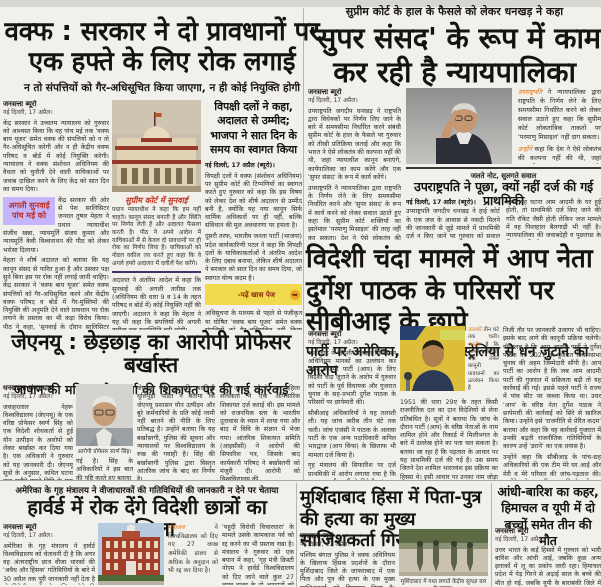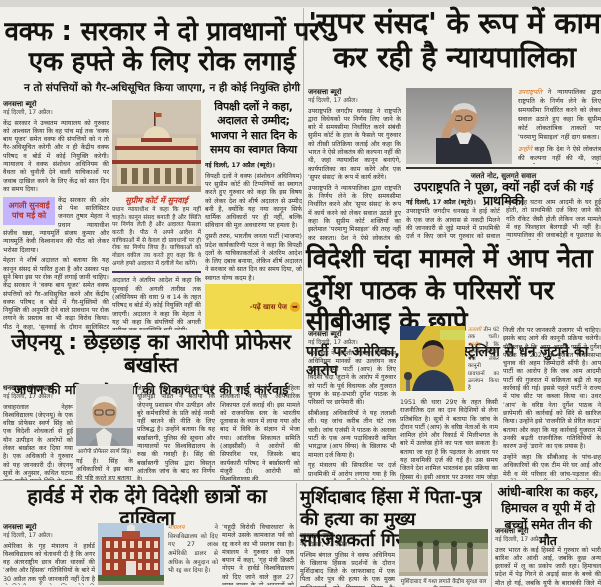--- a/index.html
+++ b/index.html
@@ -15,22 +15,22 @@
   .deck{font-weight:700;color:#1a1815;}
   .vrule{width:1px;background:#b7b5b0;}
   .hrule{height:1px;background:#aaa8a3;}
   .redbox{float:left;width:50px;margin:1px 3px 1px 0;background:#c4b5fd;color:#bf3322;
           font-weight:700;font-size:8px;line-height:1.25;text-align:center;padding:4px 1px;}
   .capt-title{color:#c03a28;font-weight:700;font-style:italic;font-size:8px;text-align:center;margin:2px 0 1px 0;}
   .capt{font-size:5.9px;line-height:1.3;text-align:justify;color:#34322e;}
   .capt-c{font-size:5.6px;line-height:1.25;text-align:center;color:#34322e;}
   .qt{font-size:6.4px;line-height:1.4;text-align:justify;color:#33312d;margin:0 0 3px 0;}
   .lead-o{color:#dc7317;font-weight:400;font-style:italic;margin-top:36px;}
-  .ystrip{background:#f1da4e;display:flex;align-items:center;justify-content:flex-end;gap:3px;
-          height:13px;padding:16px 2px;}
+  .ystrip{background:#f1da4e;display:flex;align-items:center;justify-content:flex-end;gap:15px;
+          height:13px;padding:4px 2px;}
   .ystrip .ytxt{color:#8a2a10;font-weight:700;font-size:7px;}
   .circ{display:inline-block;width:10px;height:10px;border-radius:50%;background:#eca424;
         color:#5d2a08;font-size:7px;line-height:10px;text-align:center;font-weight:700;}
   .purp{height:2px;background:#463064;}
   .ph{overflow:hidden;background:#d6d4cf;}
   .ph svg{display:block;}
   .ovh{overflow:hidden;}
 </style>
 </head>
 <body>
@@ -121,20 +121,21 @@
     <p class="bt" style="margin-top:2px;">गई है। सिंह के अधिकारियों ने इस बात की पुष्टि करते हुए बताया</p>
   </div>
   <div class="pos ovh" style="left:137px;top:384px;width:78px;height:96px;">
     <p class="bt">जेएनयू की कुलपति शांतिश्री धूलिपुड़ी पंडित ने बताया कि जेएनयू प्रशासन यौन उत्पीड़न और बुरे कर्मचारियों के प्रति कोई नरमी नहीं बरतने की नीति के लिए प्रतिबद्ध है। उन्होंने बताया कि यह बर्खास्तगी, पुलिस की सूचना और न्यायालयों पर विश्वविद्यालय के रुख की गवाही है। सिंह की बर्खास्तगी पुलिस द्वारा विस्तृत आंतरिक जांच के बाद का निर्णय है।</p>
   </div>
   <div class="pos ovh" style="left:220px;top:384px;width:80px;height:96px;">
     <p class="bt">थी। जापान लौटने पर महिला शोधकर्ता ने एक औपचारिक शिकायत दर्ज कराई थी। इस मामले को राजनयिक स्तर के भारतीय दूतावास के ध्यान में लाया गया और बाद में विवि के संज्ञान में भेजा गया। आंतरिक शिकायत समिति (आइसीसी) ने आरोपों की सिफारिश पत्र, जिसके बाद कार्यकारी परिषद ने बर्खास्तगी को मंजूरी दी। आरोपी को विश्वविद्यालय की</p>
   </div>
 
   <div class="pos" style="left:308px;top:3px;width:293px;">
+    <div class="deck center" style="font-size:11px;">सुप्रीम कोर्ट के हाल के फैसले को लेकर धनखड़ ने कहा</div>
     <div class="hl center" style="font-size:29px;line-height:1.18;margin-top:3px;">'सुपर संसद' के रूप में काम कर रही है न्यायपालिका</div>
   </div>
   <div class="pos ovh" style="left:308px;top:88px;width:93px;height:152px;">
     <div class="byl">जनसत्ता ब्यूरो</div>
     <div class="dtl">नई दिल्ली, 17 अप्रैल।</div>
     <p class="bt">उपराष्ट्रपति जगदीप धनखड़ ने राष्ट्रपति द्वारा विधेयकों पर निर्णय लिए जाने के बारे में समयसीमा निर्धारित करने संबंधी सुप्रीम कोर्ट के हाल के फैसले पर गुरुवार को तीखी प्रतिक्रिया जताई और कहा कि भारत ने ऐसे लोकतंत्र की कल्पना नहीं की थी, जहां न्यायाधीश कानून बनाएंगे, कार्यपालिका का काम करेंगे और एक 'सुपर संसद' के रूप में कार्य करेंगे।</p>
     <p class="bt">उपराष्ट्रपति ने न्यायपालिका द्वारा राष्ट्रपति के निर्णय लेने के लिए समयसीमा निर्धारित करने और 'सुपर संसद' के रूप में कार्य करने को लेकर सवाल उठाते हुए कहा कि सुप्रीम कोर्ट शक्तियों का इस्तेमाल 'परमाणु मिसाइल' की तरह नहीं कर सकता। देश ने ऐसे लोकतंत्र की कल्पना नहीं की थी, जहां न्यायाधीश कानून बनाएंगे, कार्यपालिका का काम करें।</p>
 
   </div>
   <div class="pos ph" style="left:406px;top:88px;width:106px;height:76px;">
@@ -201,20 +202,21 @@
   </div>
   <div class="pos ovh" style="left:400px;top:398px;width:98px;height:82px;">
     <p class="bt">1951 की धारा 29ए के तहत किसी राजनीतिक दल का दान विदेशियों से लेना प्रतिबंधित है। सूत्रों ने बताया कि जांच के दौरान पार्टी (आप) के वरिष्ठ नेताओं के नाम शामिल होने और रिकार्ड में मिलीभगत के बारे में उल्लेख होने का पता चल सकता है। बताया जा रहा है कि पड़ताल के आधार पर यह प्राथमिकी दर्ज की गई है। उस समय जितने देश शामिल भारतवंश इस प्रक्रिया का हिस्सा थे। इसी आधार पर उनका नाम जोड़ा गया है। हालांकि बताया जा रहा है कि यदि आरोप सही होंगे, तो उसमें आप नेता के</p>
   </div>
   <div class="pos ovh" style="left:503px;top:326px;width:98px;height:154px;">
     <p class="bt">निजी तौर पर जानकारी उजागर भी चाहिए। इसके बाद आगे की कानूनी प्रक्रिया चलेगी। गौरतलब है कि आम आदमी पार्टी ने दुर्गेश पाठक को 2027 के गुजरात विधानसभा चुनाव की अहम जिम्मेदारी सौंपी है। आप पार्टी का आरोप है कि जब आम आदमी पार्टी की गुजरात में सक्रियता बढ़ी तो यह कार्रवाई की गई। इससे पहले पार्टी ने राज्य में पांच सीट पर कब्जा किया था। उधर 'आप' के वरिष्ठ नेता दुर्गेश पाठक ने छापेमारी की कार्रवाई को सिरे से खारिज किया। उन्होंने इसे 'राजनीति से प्रेरित कदम' बताया और कहा कि यह कार्रवाई गुजरात में उनकी बढ़ती राजनीतिक गतिविधियों के कारण उन्हें 'डराने' का एक प्रयास है।</p>
     <p class="bt"><span>उन्होंने कहा कि सीबीआइ के पांच-छह अधिकारियों की एक टीम मेरे घर आई और मेरी व मेरे परिवार की जांच-पड़ताल की। उन्होंने मुझे यह नहीं बताया कि वे क्यों आए हैं या किस मामले के लिए आए हैं। उन्होंने मुझे एक तलाशी वारंट दिखाया और मैंने जांच स्वीकार किया। उन्होंने</span> </p>
   </div>
 
   <div class="pos" style="left:0;top:484px;width:294px;">
+    <div class="deck center" style="font-size:8.5px;">अमेरिका के गृह मंत्रालय ने वीजाधारकों की गतिविधियों की जानकारी न देने पर चेताया</div>
     <div class="hl center" style="font-size:20px;line-height:1.1;margin-top:1px;">हार्वर्ड में रोक देंगे विदेशी छात्रों का दाखिला</div>
   </div>
   <div class="pos ovh" style="left:3px;top:523px;width:92px;height:62px;">
     <div class="byl">जनसत्ता ब्यूरो</div>
     <div class="dtl">नई दिल्ली, 17 अप्रैल।</div>
     <p class="bt">अमेरिका के गृह मंत्रालय ने हार्वर्ड विश्वविद्यालय को चेतावनी दी है कि अगर वह अंतरराष्ट्रीय छात्र वीजा धारकों की 'अवैध और हिंसक' गतिविधियों के बारे में 30 अप्रैल तक पूरी जानकारी नहीं देता है तो विदेशी छात्रों को दाखिला देने की उसकी पात्रता खत्म कर दी जाएगी।</p>
   </div>
   <div class="pos ph" style="left:98px;top:523px;width:66px;height:62px;">
     <svg width="66" height="62" viewBox="0 0 66 62">
       <rect width="66" height="62" fill="#b6cbdd"></rect>

